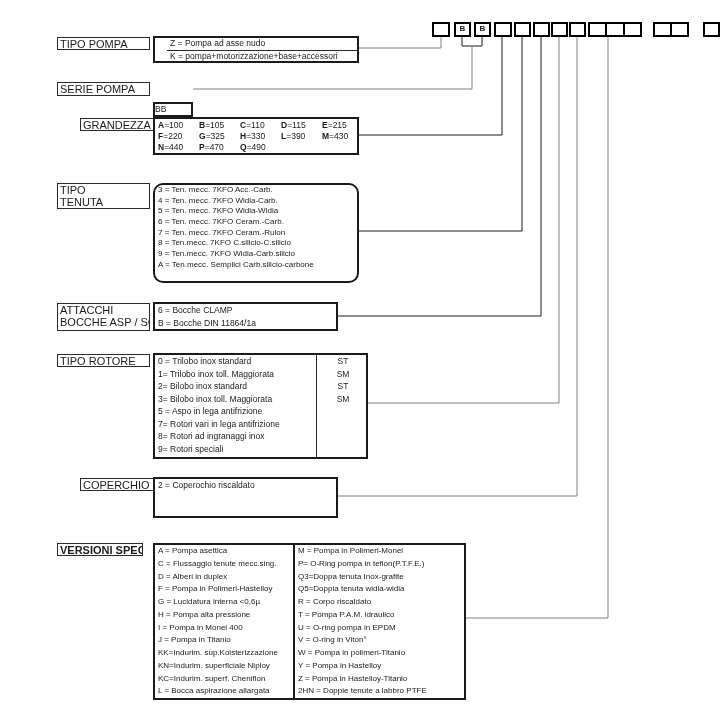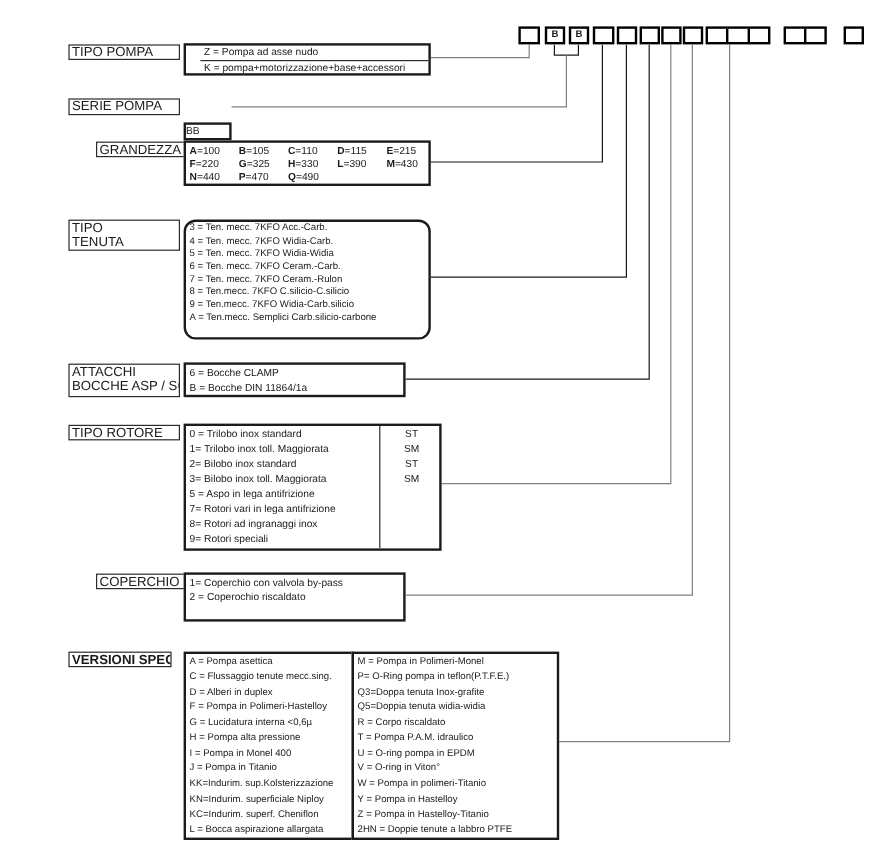--- a/index.html
+++ b/index.html
@@ -142,21 +142,20 @@
       <div class="row">SM</div>
       <div class="row"></div>
       <div class="row"></div>
       <div class="row"></div>
       <div class="row"></div>
     </div>
   </div>
 
   <div class="lbl" style="left:57px;top:478px;width:93px;height:13px;margin-left:23px;">COPERCHIO</div>
   <div class="val coperchio" style="left:153px;top:477px;width:185px;height:41px;">
-    <div class="row">1= Coperchio con valvola by-pass</div>
     <div class="row">2 = Coperochio riscaldato</div>
   </div>
 
   <div class="lbl" style="left:57px;top:543px;width:86px;height:13px;font-weight:bold;">VERSIONI SPECIALI</div>
   <div class="val versioni" style="left:153px;top:543px;width:142px;height:157px;">
     <div class="row">A = Pompa asettica</div>
     <div class="row">C = Flussaggio tenute mecc.sing.</div>
     <div class="row">D = Alberi in duplex</div>
     <div class="row">F = Pompa in Polimeri-Hastelloy</div>
     <div class="row">G = Lucidatura interna &lt;0,6µ</div>

